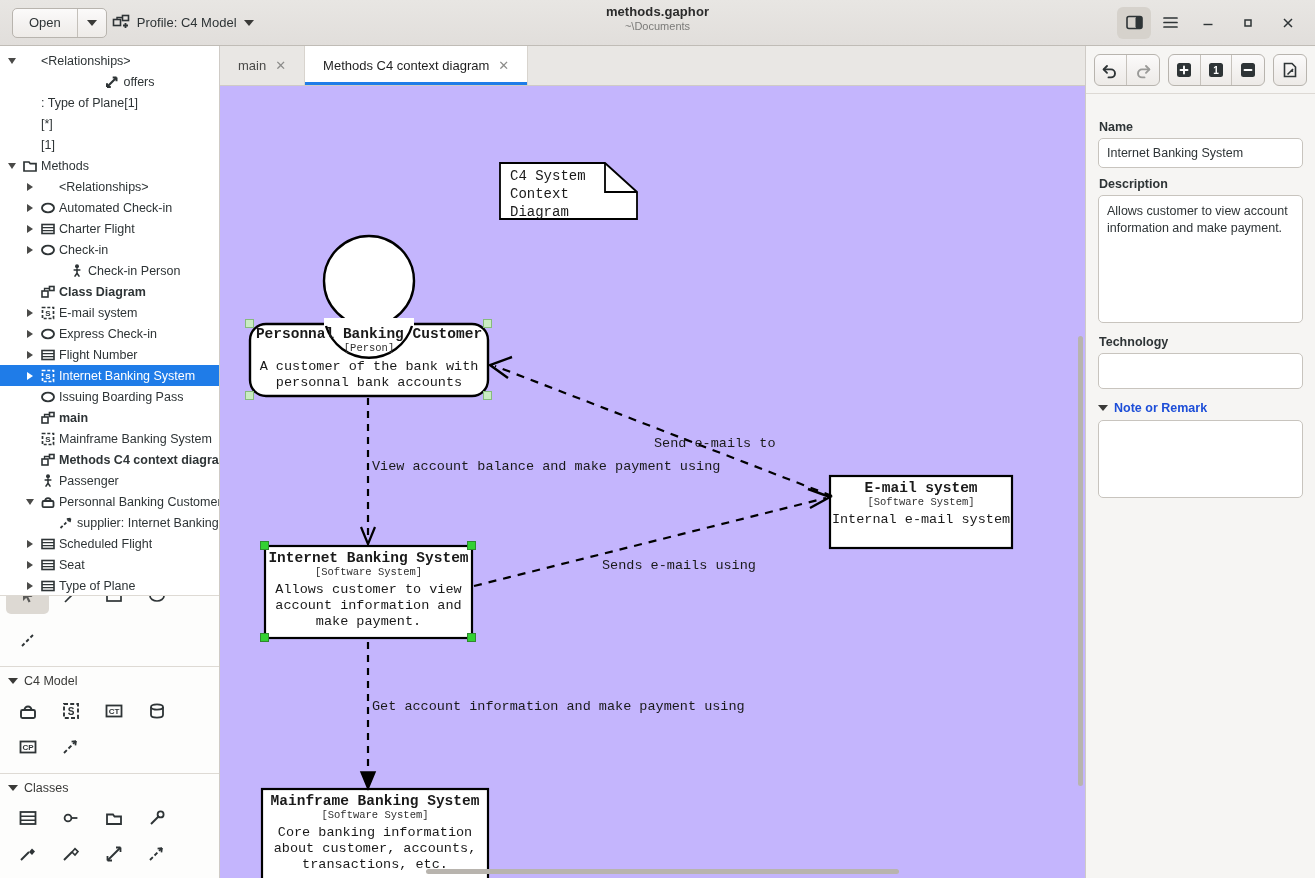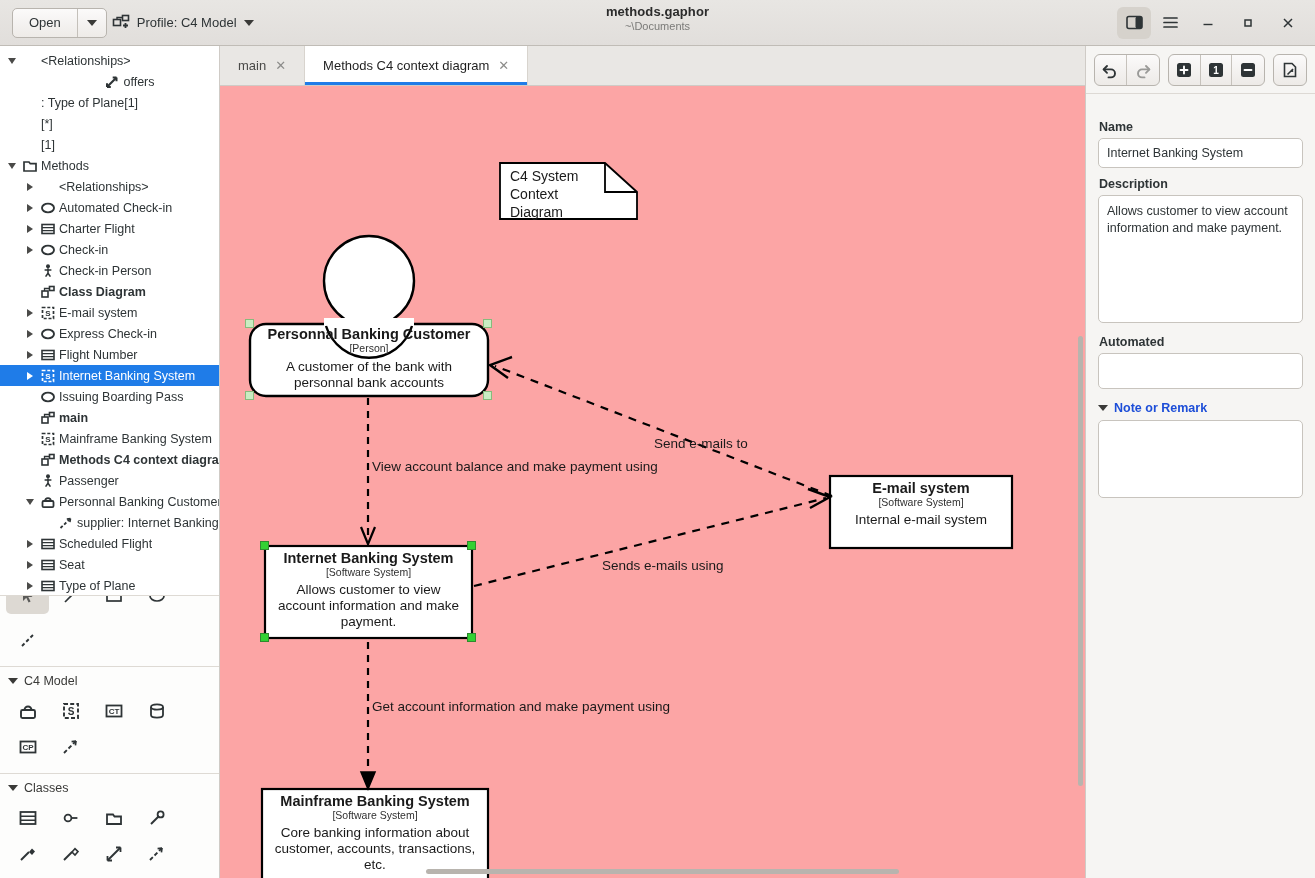--- a/index.html
+++ b/index.html
@@ -115,21 +115,21 @@
   .tab {
     display: flex; align-items: center; gap: 9px; padding: 0 18px;
     font-size: 13px; color: #4a4a48; position: relative; cursor: default;
     border-right: 1px solid #d8d4ce;
   }
   .tab.active { background: #ffffff; color: #1f1f1f; }
   .tab.active::after {
     content:""; position:absolute; left:0; right:0; bottom:0; height:3px; background:#1f7ce8;
   }
   .tab-x { font-size: 13px; color: #8c8c8a; line-height: 1; }
-  .canvaswrap { flex: 1; position: relative; background: #fca5a5; overflow: hidden; }
+  .canvaswrap { flex: 1; position: relative; background: #c4b5fd; overflow: hidden; font-family: Liberation Mono, monospace; }
   .vscroll {
     position: absolute; right: 2px; top: 250px; width: 5px; height: 450px;
     background: #b8b4ae; border-radius: 3px;
   }
   .hscroll {
     position: absolute; left: 206px; bottom: 4px; width: 473px; height: 5px;
     background: #b8b4ae; border-radius: 3px;
   }
 
   
@@ -314,21 +314,21 @@
           <div class="twist">
             <span class="tri-r"></span>
           </div>
           <div class="ticon">
             <svg width="16" height="16" viewBox="0 0 16 16">
               <ellipse cx="8" cy="8" rx="6" ry="4.4" fill="none" stroke="currentColor" stroke-width="1.9"></ellipse>
             </svg>
           </div>
           <div class="tlabel">Check-in</div>
         </div>
-        <div class="trow" style="padding-left: 22px;">
+        <div class="trow" style="padding-left: 22px; margin-left: 29px;">
           <div class="twist"></div>
           <div class="ticon">
             <svg width="16" height="16" viewBox="0 0 16 16">
               <circle cx="8" cy="3.2" r="2" fill="currentColor"></circle>
               <path d="M8 5.3 v5 M4.6 7 h6.8 M8 10.3 L5.6 13.6 M8 10.3 L10.4 13.6" stroke="currentColor" stroke-width="1.6" fill="none"></path>
             </svg>
           </div>
           <div class="tlabel">Check-in Person</div>
         </div>
         <div class="trow" style="padding-left: 22px;">
@@ -794,21 +794,21 @@
       </div>
     </div>
 
     <div class="rp-body">
       <div class="fld-label">Name</div>
       <input class="fld-input" value="Internet Banking System" style="">
 
       <div class="fld-label" style="margin-top:9px;">Description</div>
       <textarea class="fld-area" style="">Allows customer to view account information and make payment.</textarea>
 
-      <div class="fld-label" style="margin-top:9px;">Automated</div>
+      <div class="fld-label" style="margin-top:9px;">Technology</div>
       <input class="fld-input" style="height: 36px;" value="">
 
       <div class="sec-head">
         <span class="tri-down"></span>
         <span>Note or Remark</span>
       </div>
       <textarea class="fld-area note" style=""></textarea>
     </div>
   </div>
 </div>

